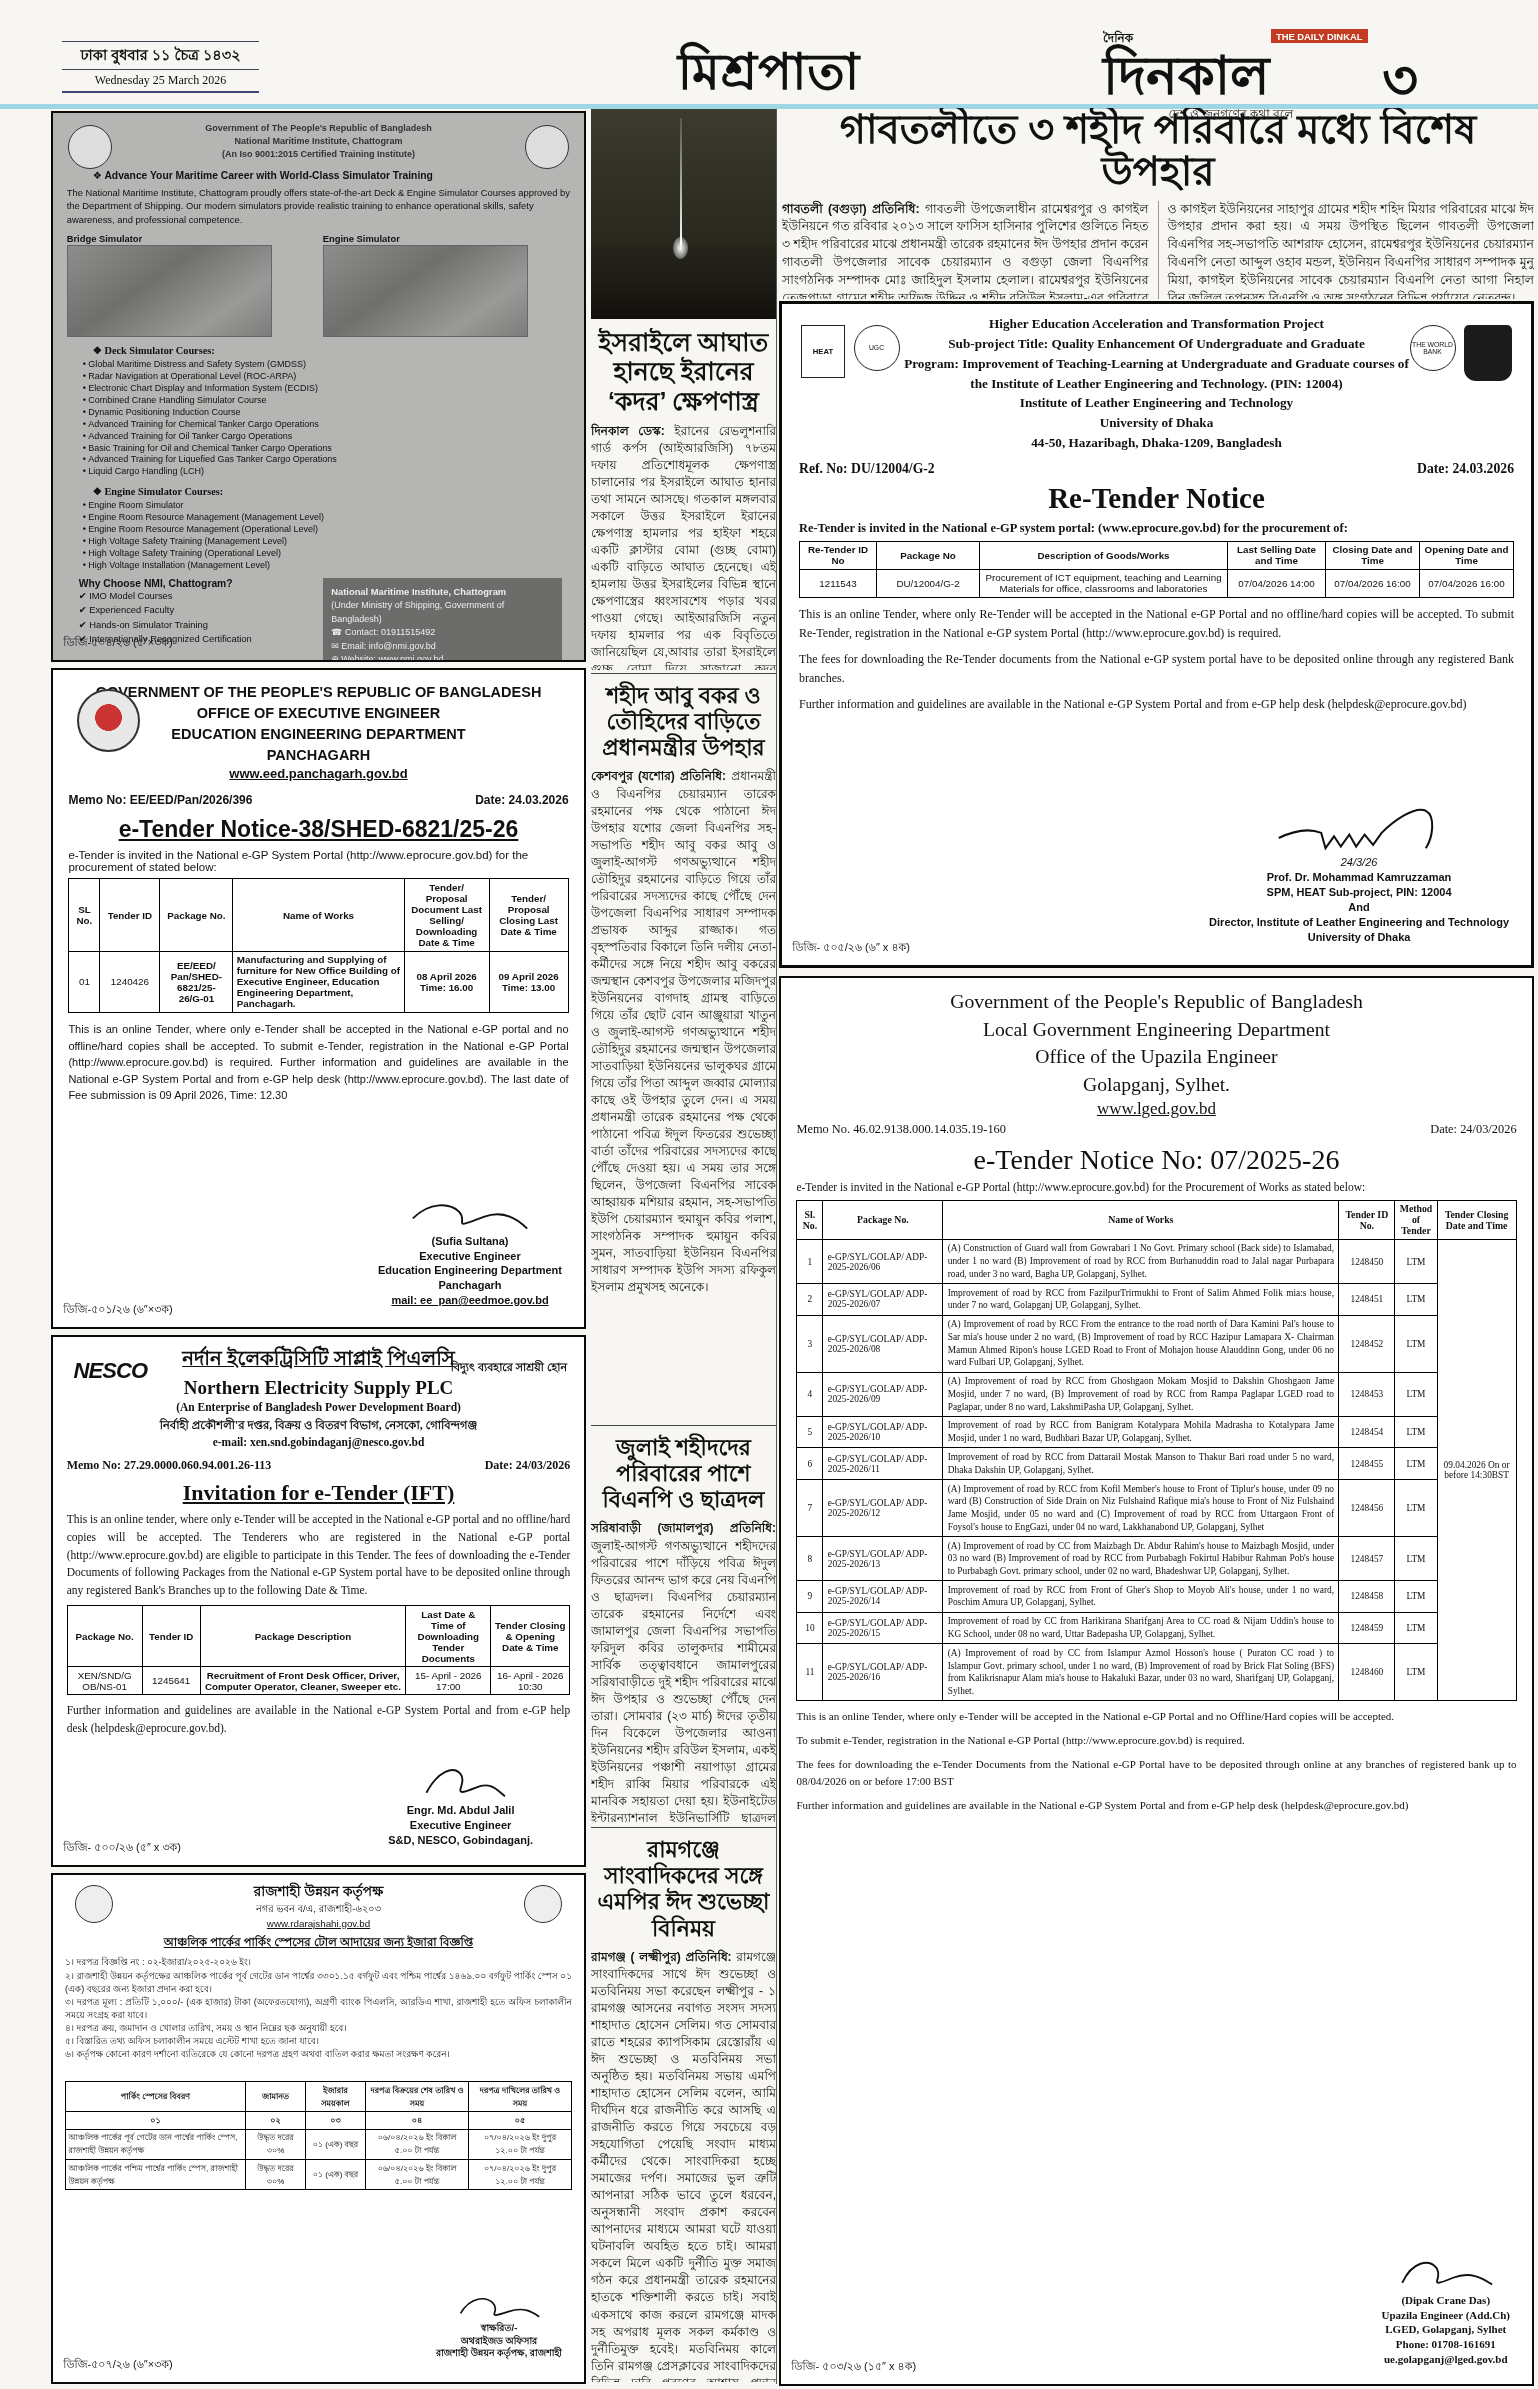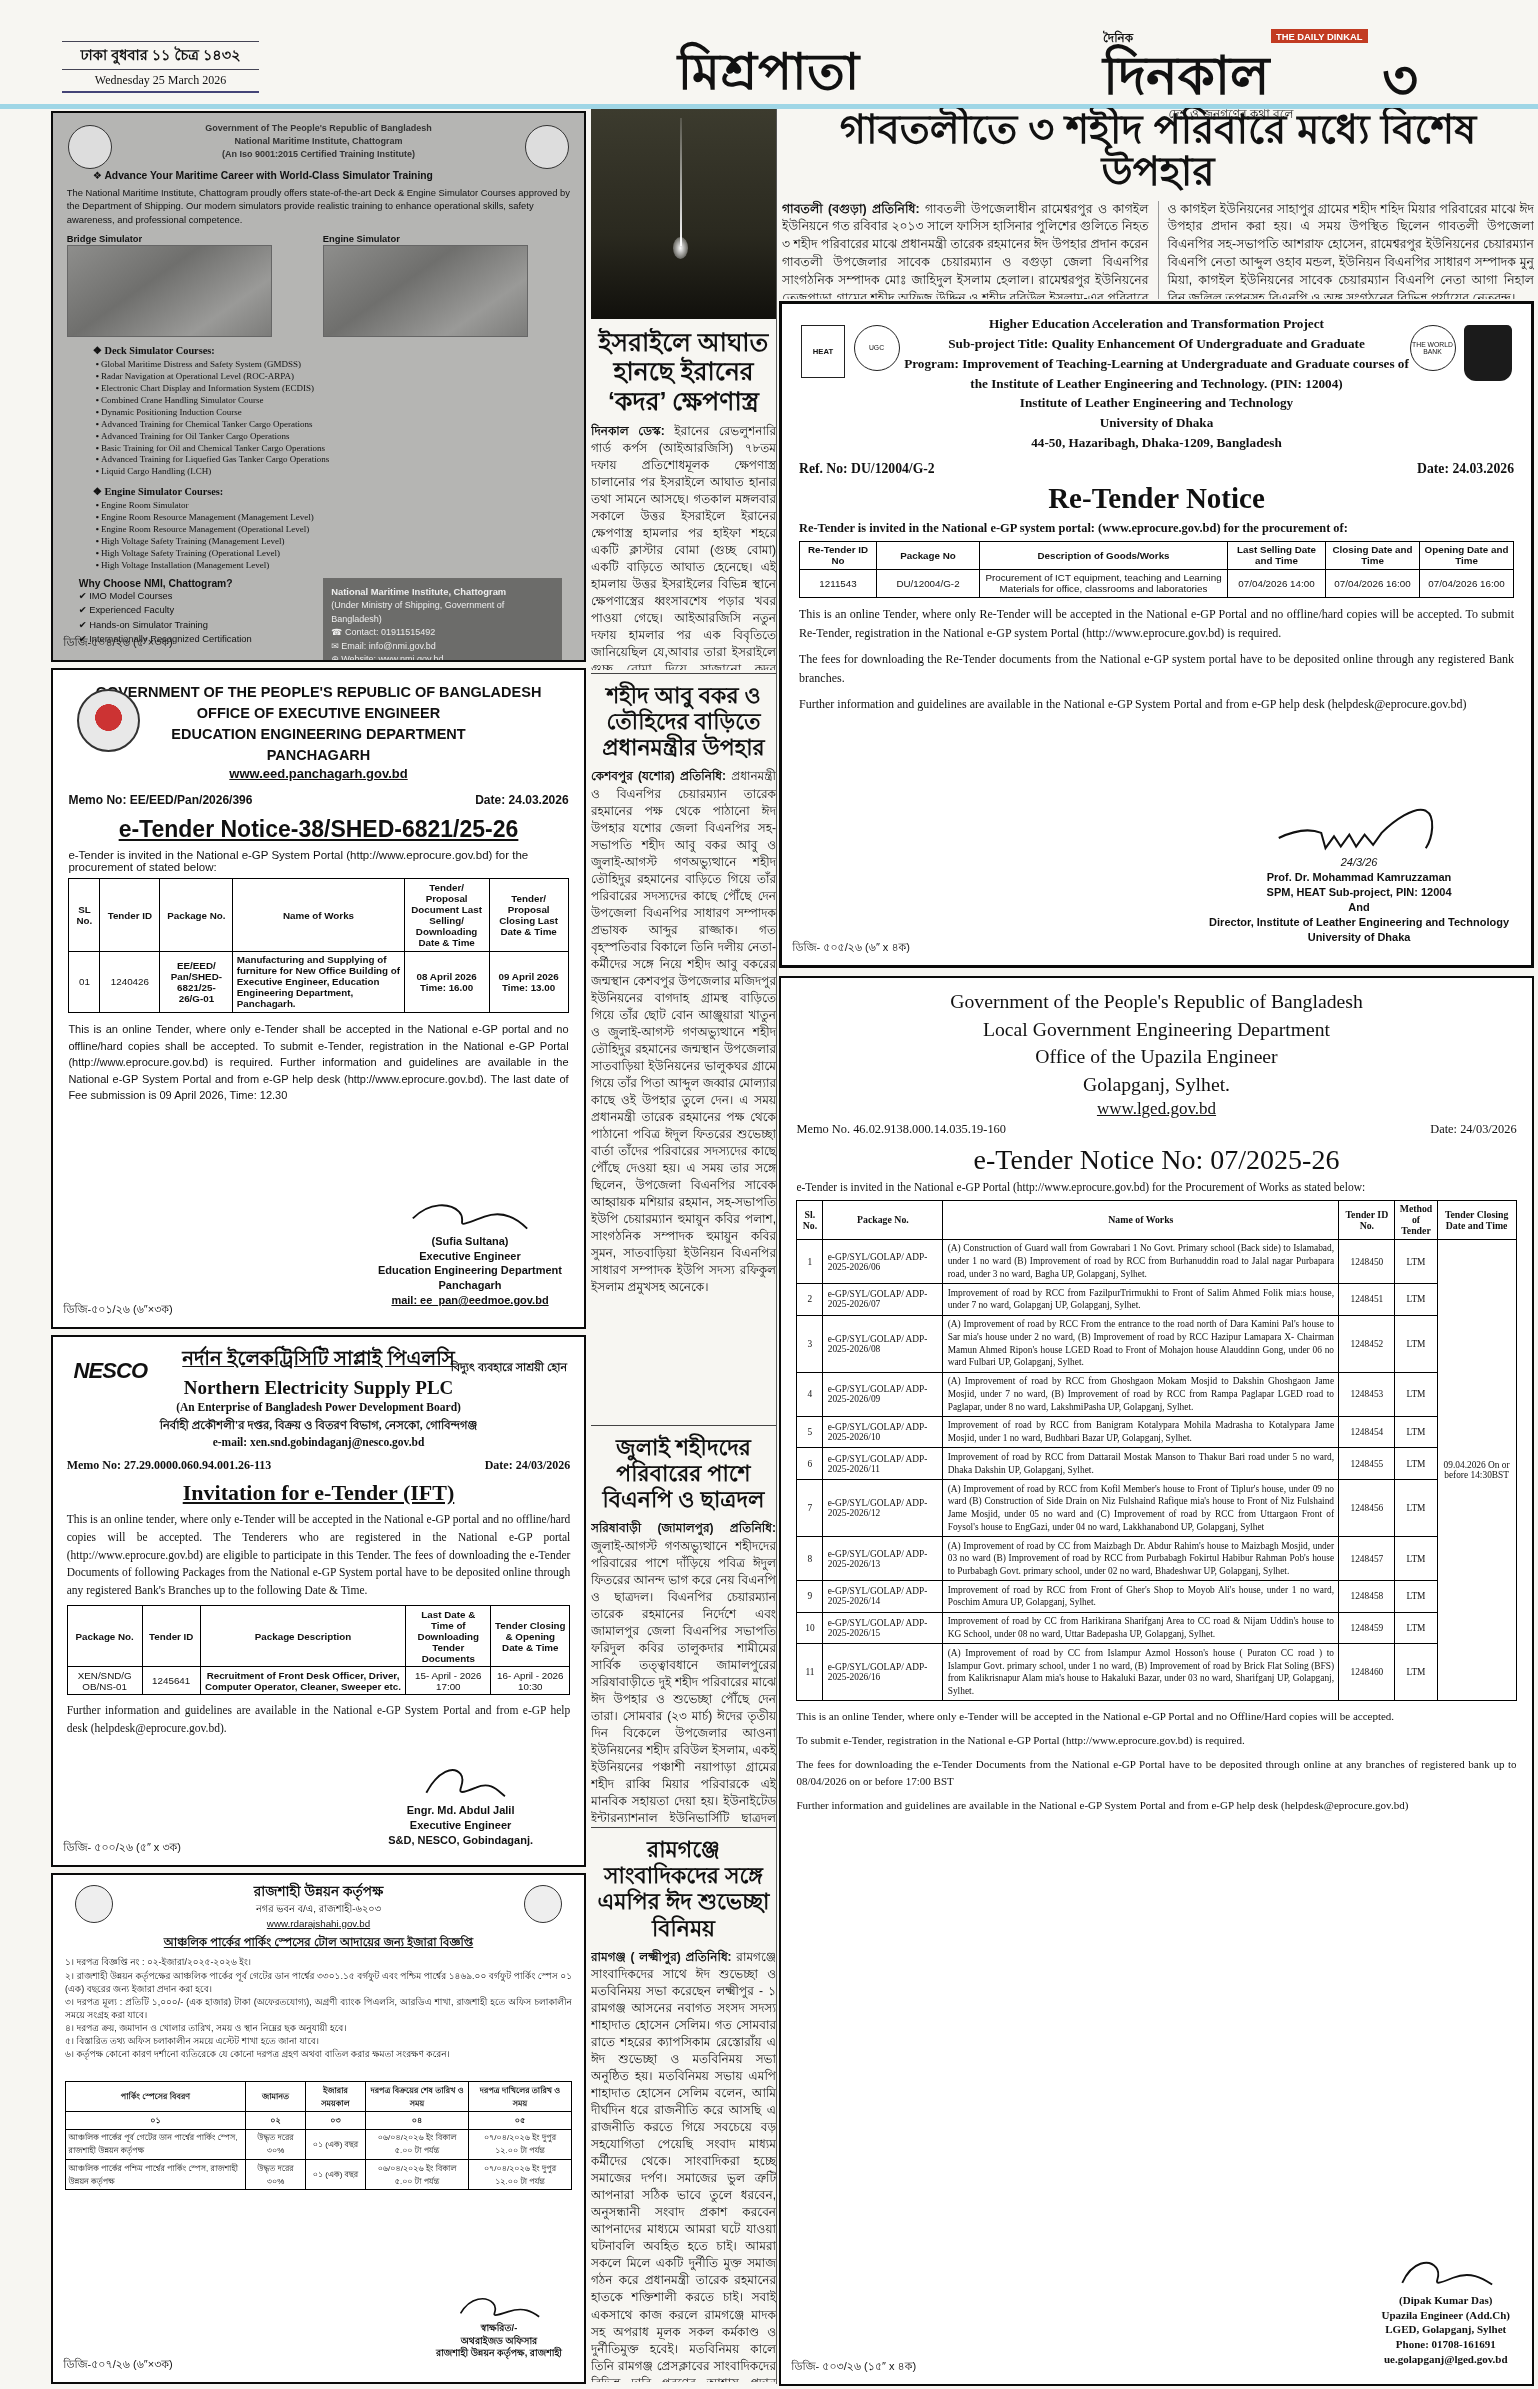--- a/index.html
+++ b/index.html
@@ -30,21 +30,21 @@
   #maritime { left:51px; top:111px; width:535px; height:551px; background:#b5b5b3; padding:8.5px 13.7px; font-size:9px; }
   #maritime .seal { position:absolute; width:44px; height:44px; border:1.7px solid #333; border-radius:50%; background:#ddd; display:flex; align-items:center; justify-content:center; font-size:6.8px; color:#555; text-align:center; }
   #maritime .hdr { text-align:center; color:#333; font-weight:bold; line-height:1.45; margin:0 60px; }
   .promo-head { font-weight:bold; font-size:10.3px; margin:8.5px 0 5.1px 26px; }
   .mar-intro { font-size:9.4px; line-height:1.4; }
   .photo-row { display:flex; gap:51px; margin-top:6.8px; }
   .photo-col { width:205px; }
   .photo-col .cap { font-weight:bold; font-size:9.4px; margin-bottom:1.7px; }
   .sim-photo { height:92px; background:linear-gradient(145deg,#8e8e8c,#6f6f6d 40%,#9a9a98 75%,#7c7c7a); border:0.9px solid #666; }
   .course-head { font-weight:bold; font-size:10.3px; margin:6.8px 0 3.4px 26px; font-family:"Liberation Serif",serif; }
-  .bullets { list-style:none; margin-left:29px; font-family:Liberation Serif, serif; }
+  .bullets { list-style:none; margin-left:16px; font-family:Liberation Sans, sans-serif; }
   .bullets li { font-size:9px; line-height:1.32; }
   .bullets li::before { content:"•  "; font-weight:bold; }
   .why-row { display:flex; margin-top:6.8px; }
   .why-col { width:256px; padding-left:12px; }
   .why-col h4 { font-size:10.3px; }
   .why-item { font-size:9.4px; line-height:1.5; }
   .contact-box { width:239px; background:#6c6c6a; color:#eee; padding:6.8px 8.5px; font-size:9px; line-height:1.5; }
   .contact-box .t1 { font-weight:bold; font-size:9.4px; }
 
   
@@ -520,21 +520,21 @@
         </tbody>
     </table>
     <div class="golap-note">This is an online Tender, where only e-Tender will be accepted in the National e-GP Portal and no Offline/Hard copies will be accepted.</div>
     <div class="golap-note">To submit e-Tender, registration in the National e-GP Portal (http://www.eprocure.gov.bd) is required.</div>
     <div class="golap-note">The fees for downloading the e-Tender Documents from the National e-GP Portal have to be deposited through online at any branches of registered bank up to 08/04/2026 on or before 17:00 BST</div>
     <div class="golap-note">Further information and guidelines are available in the National e-GP System Portal and from e-GP help desk (helpdesk@eprocure.gov.bd)</div>
     <div class="sig-block" style="bottom:17px; font-family:'Liberation Serif',serif;">
       <svg class="sig-svg" width="111" height="39" viewBox="0 0 130 46" style="margin:0 auto;">
         <path d="M14 34 C26 8 46 6 54 16 C64 28 40 42 74 28 C94 20 108 28 120 36" fill="none" stroke="#111" stroke-width="2.2"></path>
       </svg>
-      <div>(Dipak Kumar Das)</div>
+      <div>(Dipak Crane Das)</div>
       <div>Upazila Engineer (Add.Ch)</div>
       <div>LGED, Golapganj, Sylhet</div>
       <div>Phone: 01708-161691</div>
       <div>ue.golapganj@lged.gov.bd</div>
     </div>
     <div class="dg-line">ডিজি- ৫০৩/২৬ (১৫″ x ৪ক)</div>
   </div>
 
   <div id="rda" class="adbox">
     <div class="seal" style="left:22px; top:10.3px;"></div>

